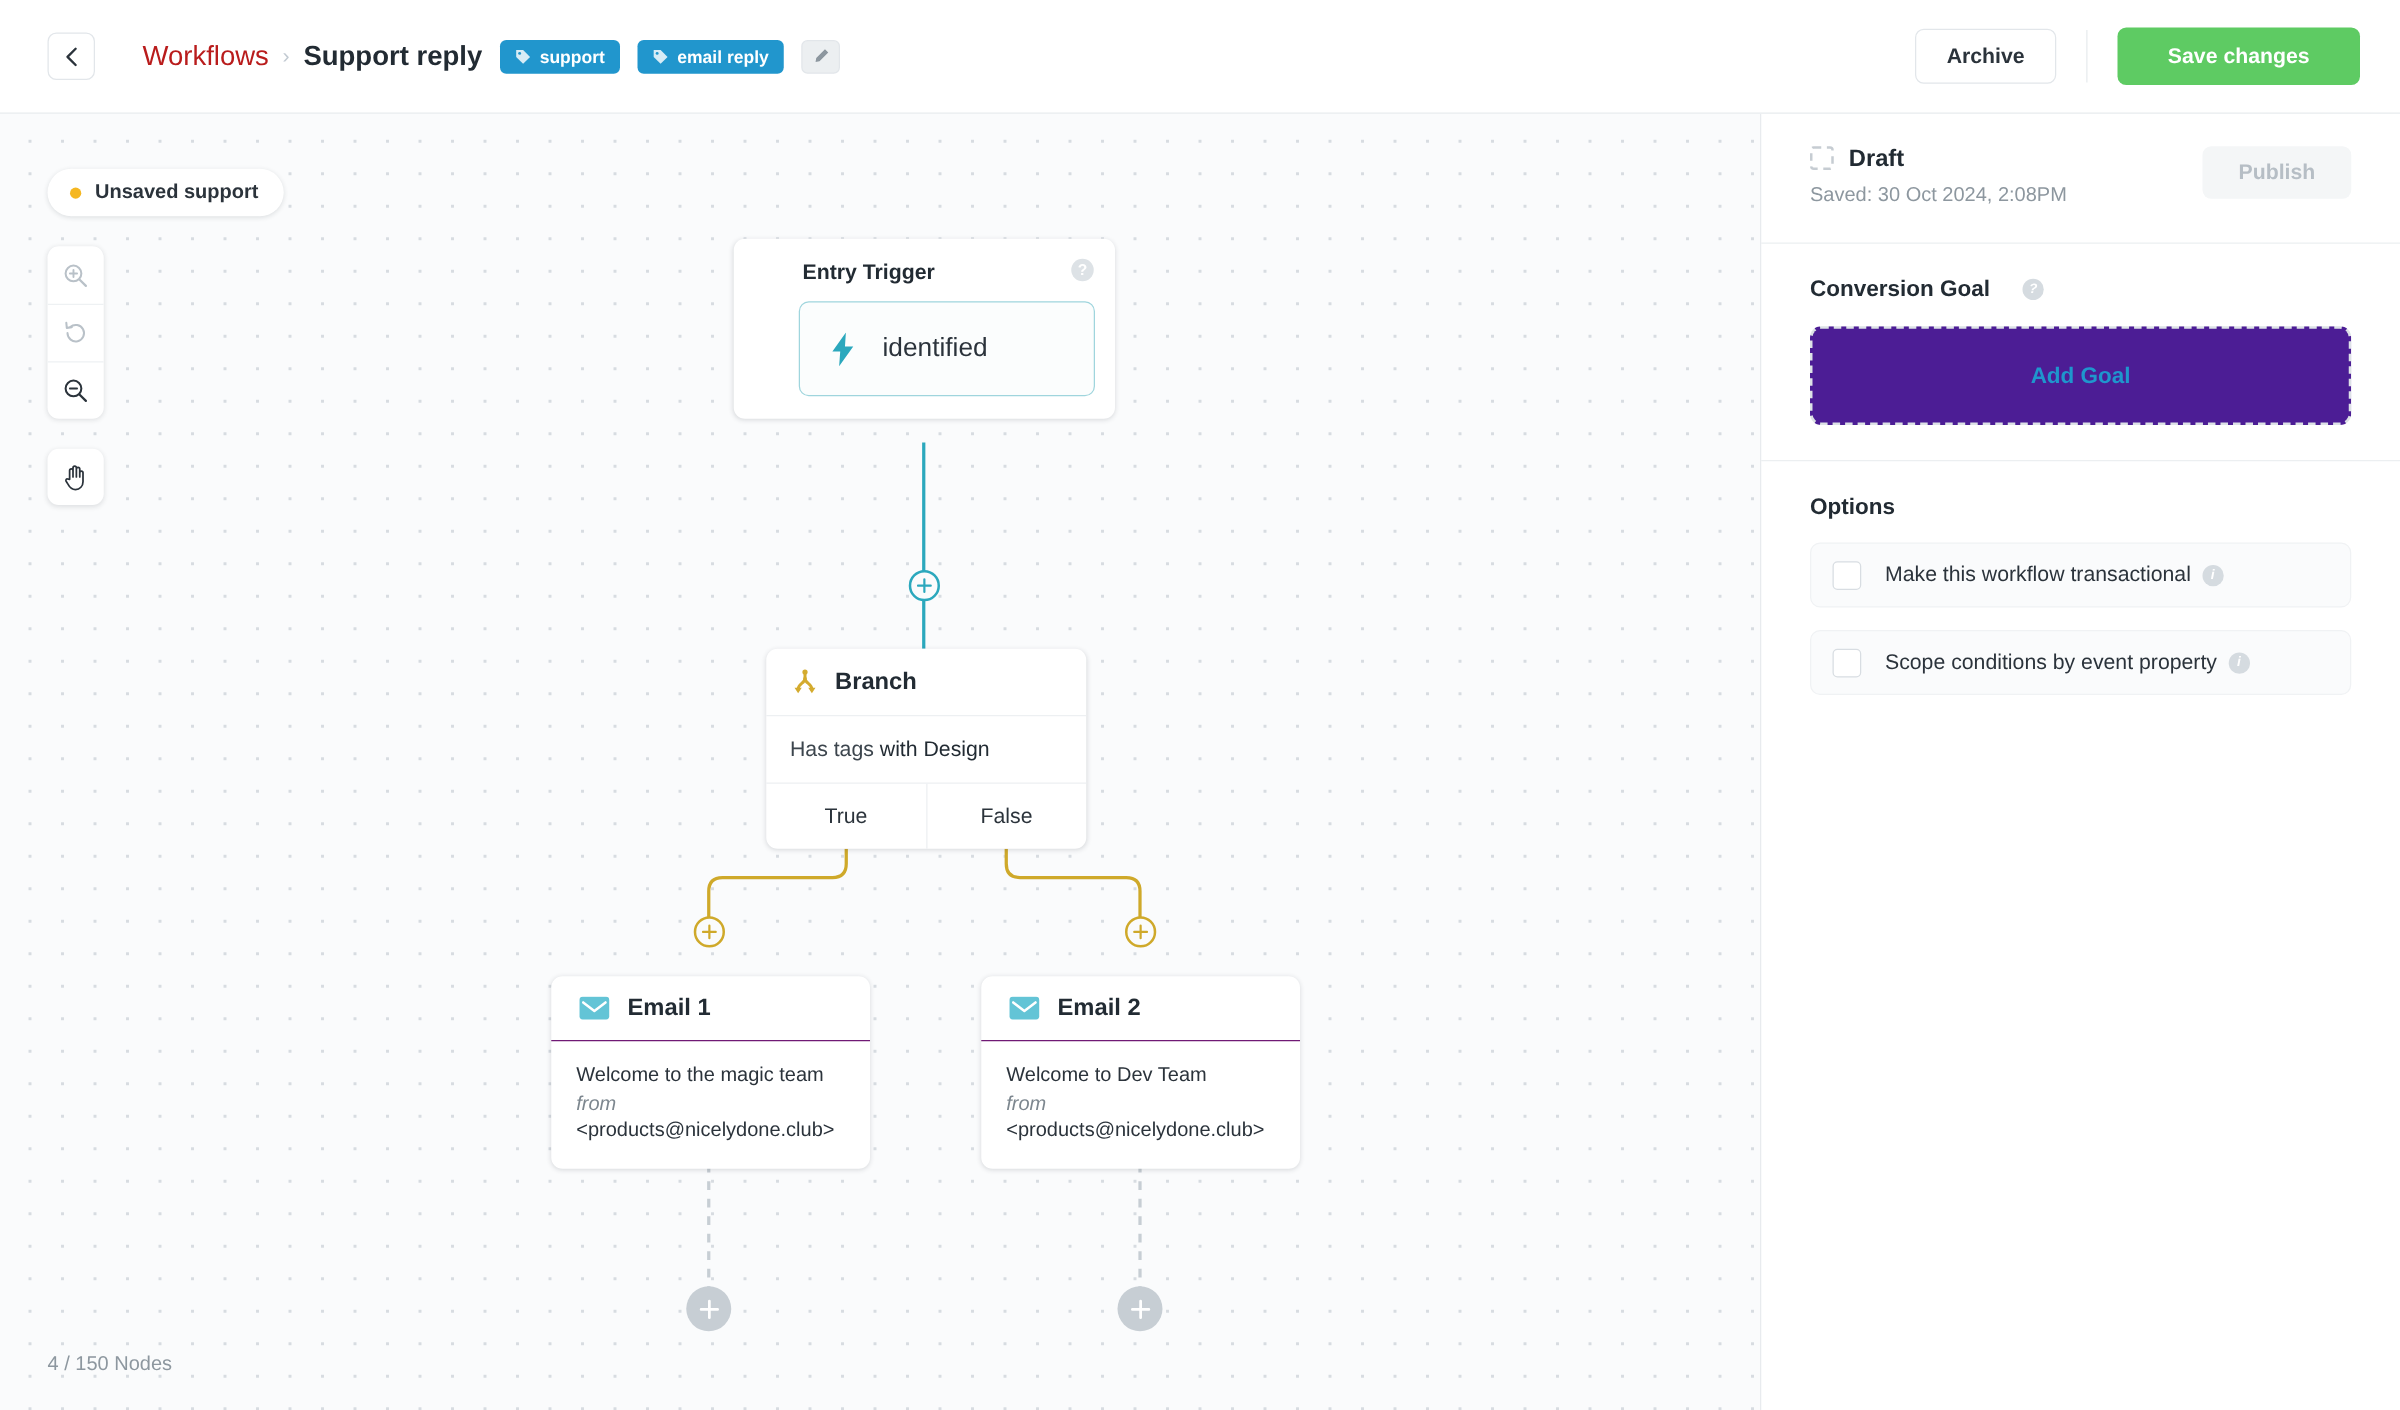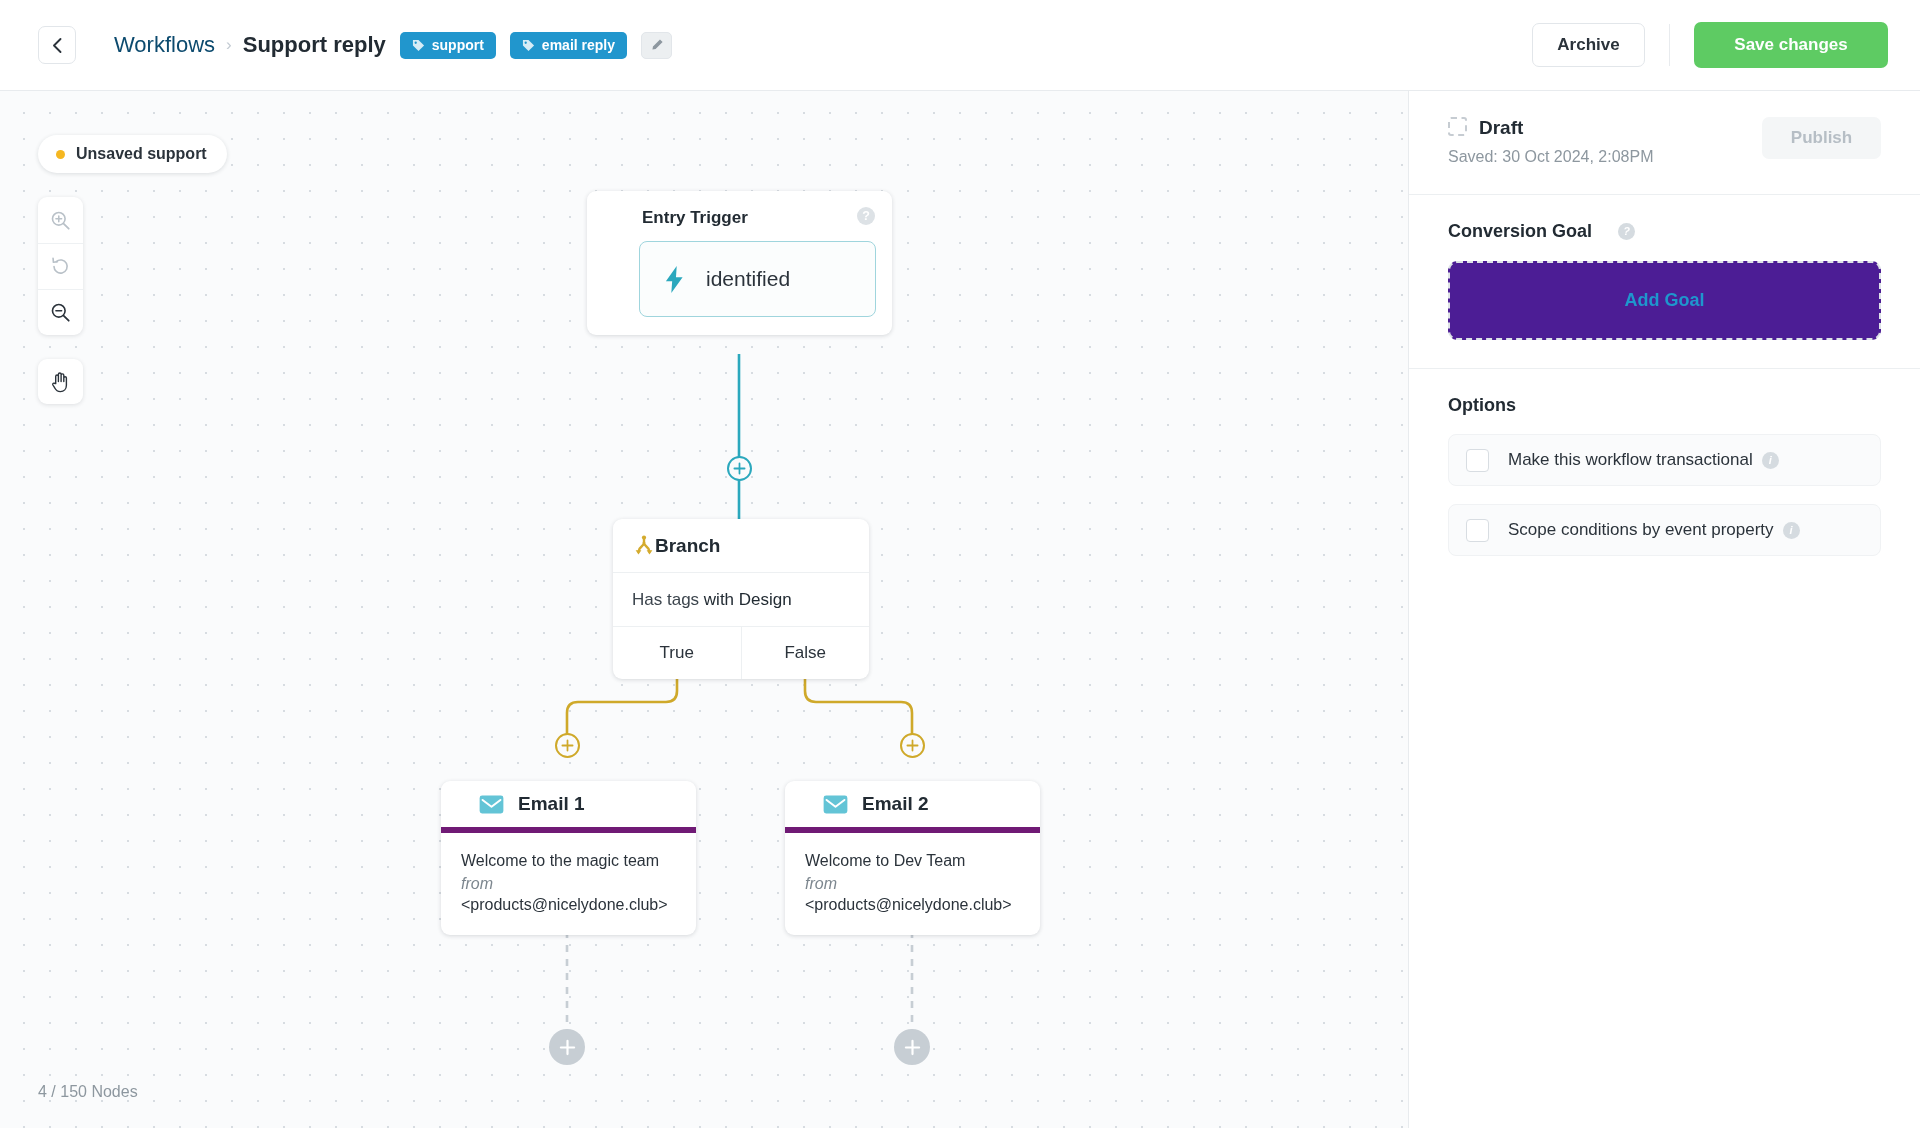--- a/index.html
+++ b/index.html
@@ -38,21 +38,21 @@
   .back-btn svg { display:block; }
 
   .breadcrumb {
     display: flex;
     align-items: center;
     margin-left: 38px;
     gap: 0;
   }
   .crumb-link {
     font-size: 22px;
-    color: #0c4a6e;
+    color: #b91c1c;
     font-weight: 400;
     cursor: pointer;
     white-space: nowrap;
   }
   .crumb-sep {
     font-size: 17px;
     color: #c2cad2;
     margin: 0 11px;
     user-select: none;
   }
@@ -252,20 +252,21 @@
     align-items: center;
     padding-left: 24px;
     gap: 21px;
   }
   .entry-inner .etext { font-size: 21px; color: #2b333b; }
 
   .branch-node { left: 613px; top: 428px; width: 256px; }
   .branch-head {
     height: 54px;
     display: flex; align-items: center;
+    gap: 13px;
     padding-left: 20px;
     border-bottom: 1px solid #edf0f2;
   }
   .branch-title { font-size: 19px; font-weight: bold; color: #222b33; }
   .branch-cond {
     height: 54px;
     display: flex; align-items: center;
     padding-left: 19px;
     border-bottom: 1px solid #edf0f2;
     font-size: 17px;
@@ -283,22 +284,22 @@
   }
   .branch-out + .branch-out { border-left: 1px solid #edf0f2; }
 
   .email-node { width: 255px; top: 690px; }
   .email-1 { left: 441px; }
   .email-2 { left: 785px; }
   .email-head {
     height: 52px;
     display: flex; align-items: center;
     gap: 14px;
-    padding-left: 38px;
-    border-bottom: 6px solid #701a75;
+    padding-left: 22px;
+    border-bottom: 1px solid #701a75;
   }
   .email-title { font-size: 19px; font-weight: bold; color: #222b33; }
   .email-body {
     padding: 18px 20px 20px 20px;
     font-size: 16px;
     color: #2b333b;
     line-height: 1.22;
   }
   .email-body .from {
     font-style: italic;

